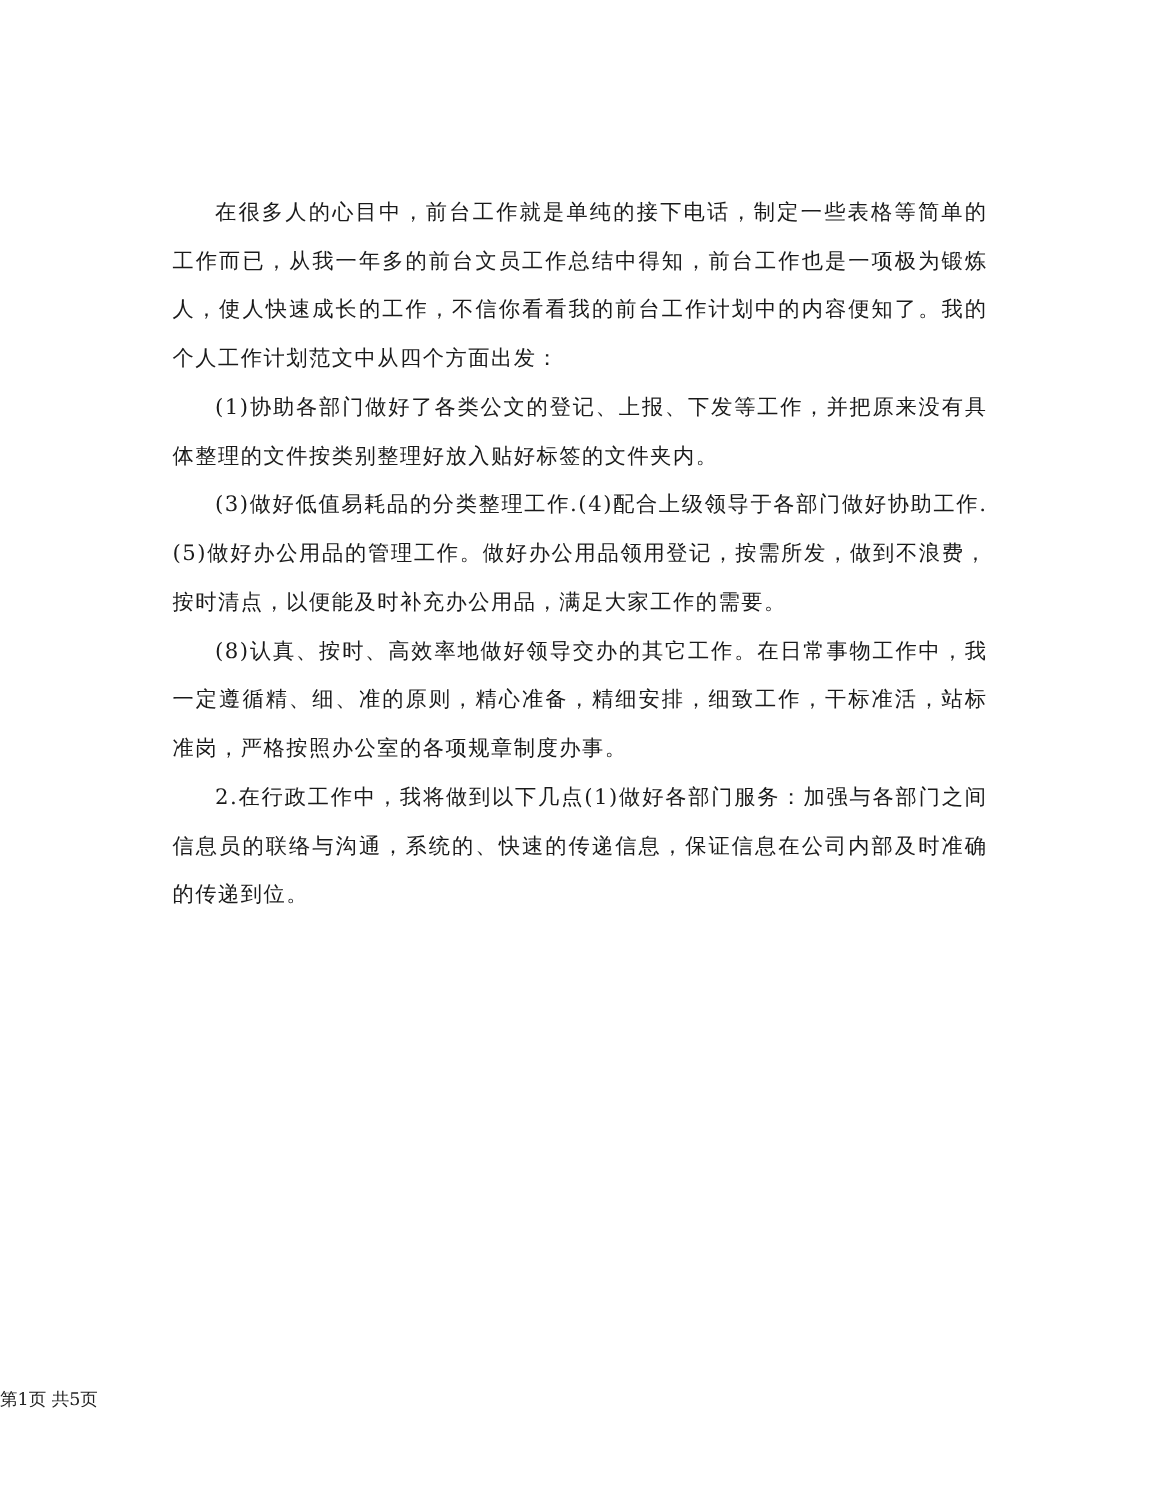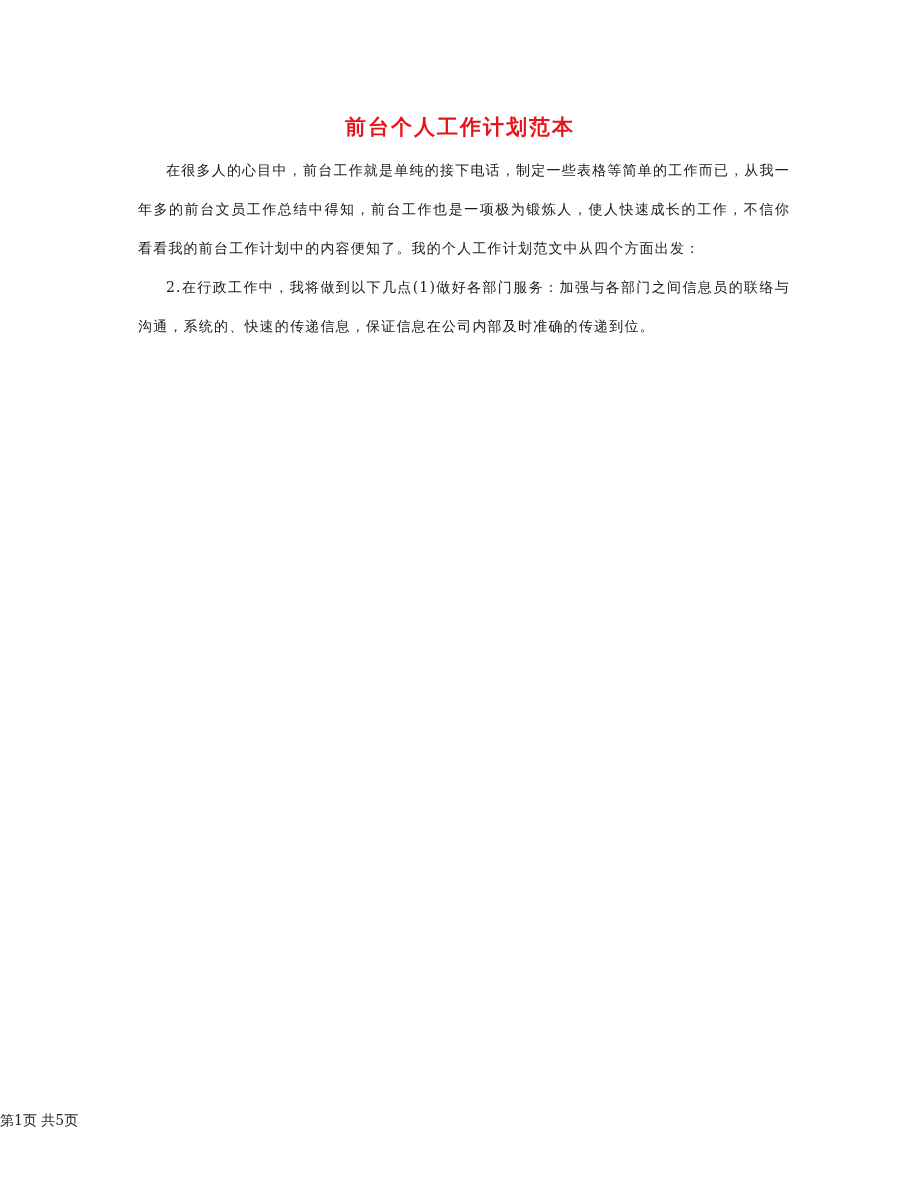--- a/index.html
+++ b/index.html
@@ -32,21 +32,21 @@
     font-weight: bold;
     color: #e8141b;
     letter-spacing: 2px;
     line-height: 34px;
   }
   .body {
     position: absolute;
     left: 138px;
     top: 151px;
     width: 652px;
-    font-size: 14px;
+    font-size: 17px;
     line-height: 39px;
     letter-spacing: 1.2px;
     text-align: justify;
   }
   .para {
     margin: 0;
     text-indent: 2em;
   }
   .footer {
     position: absolute;
@@ -56,21 +56,23 @@
     text-align: left;
     font-size: 14px;
     color: #222;
     line-height: 20px;
   }
 </style>
 </head>
 <body>
 
 <div class="page">
-  <div class="title">前台个人工作计划范本</div>
 
   <div class="body">
     <p class="para">在很多人的心目中，前台工作就是单纯的接下电话，制定一些表格等简单的工作而已，从我一年多的前台文员工作总结中得知，前台工作也是一项极为锻炼人，使人快速成长的工作，不信你看看我的前台工作计划中的内容便知了。我的个人工作计划范文中从四个方面出发：</p>
+    <p class="para">(1)协助各部门做好了各类公文的登记、上报、下发等工作，并把原来没有具体整理的文件按类别整理好放入贴好标签的文件夹内。</p>
+    <p class="para">(3)做好低值易耗品的分类整理工作.(4)配合上级领导于各部门做好协助工作.(5)做好办公用品的管理工作。做好办公用品领用登记，按需所发，做到不浪费，按时清点，以便能及时补充办公用品，满足大家工作的需要。</p>
+    <p class="para">(8)认真、按时、高效率地做好领导交办的其它工作。在日常事物工作中，我一定遵循精、细、准的原则，精心准备，精细安排，细致工作，干标准活，站标准岗，严格按照办公室的各项规章制度办事。</p>
     <p class="para">2.在行政工作中，我将做到以下几点(1)做好各部门服务：加强与各部门之间信息员的联络与沟通，系统的、快速的传递信息，保证信息在公司内部及时准确的传递到位。</p>
   </div>
 
   <div class="footer">第1页 共5页</div>
 </div>
 
 </body></html>

